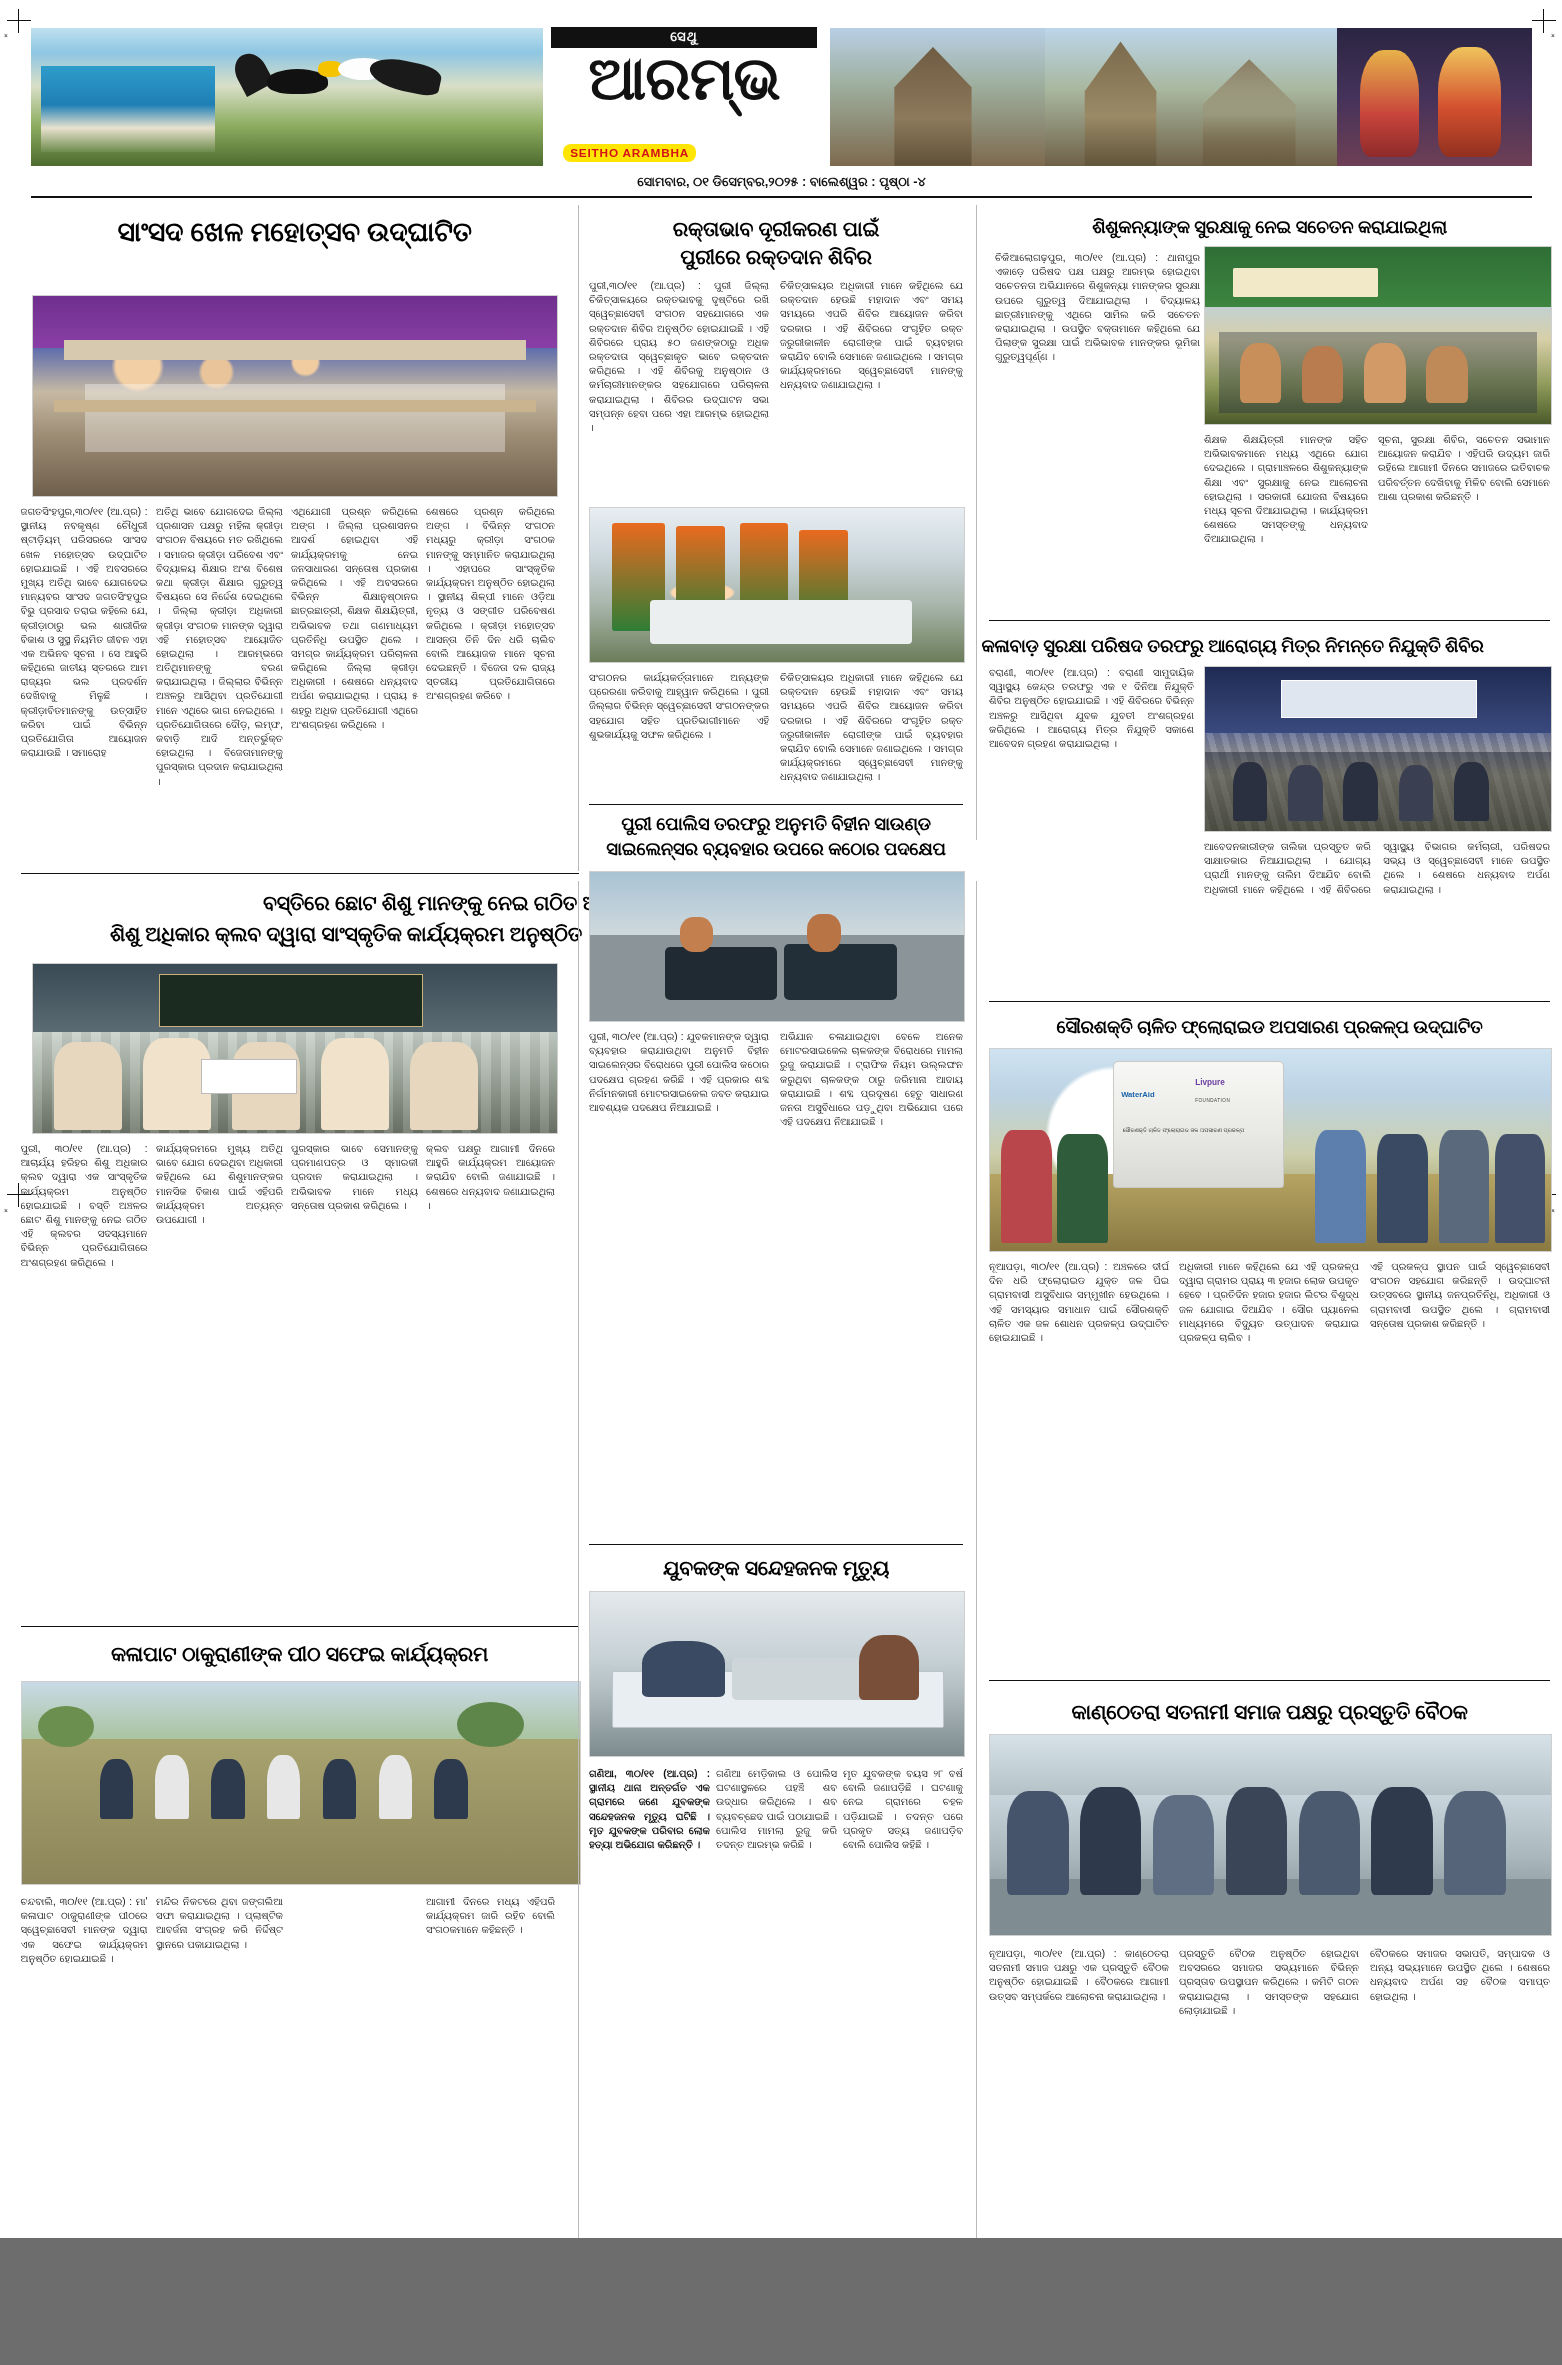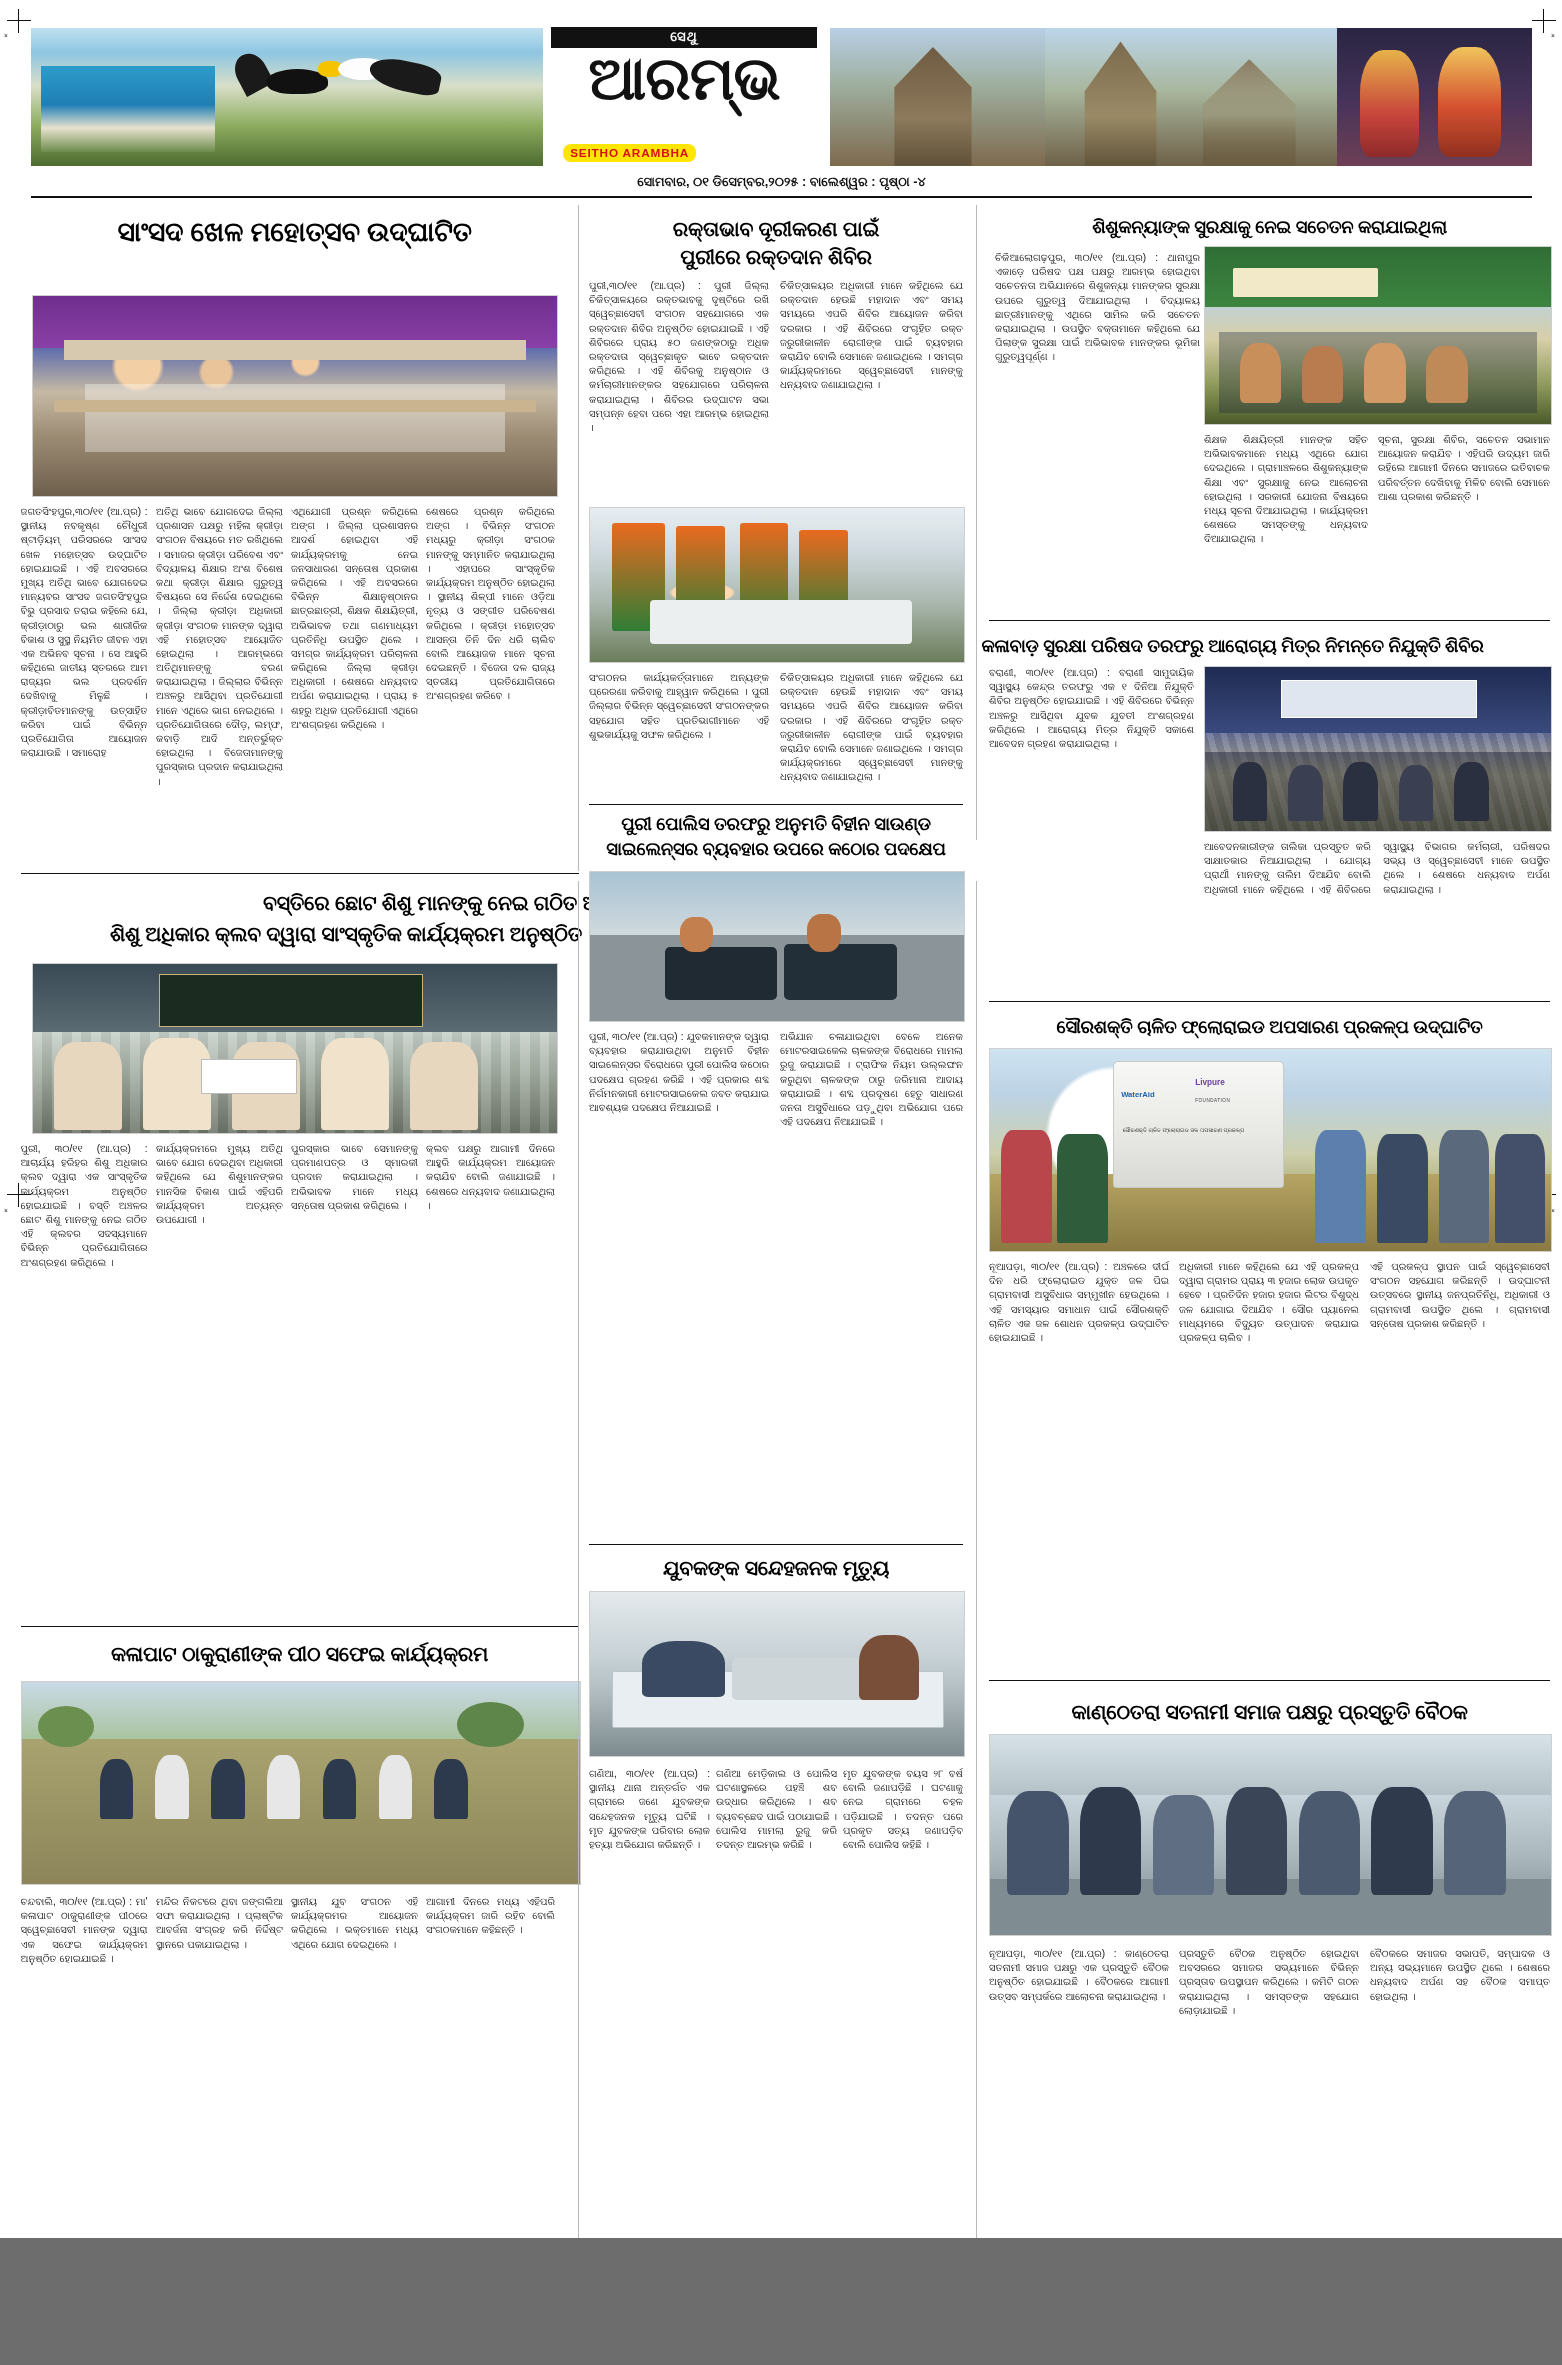--- a/index.html
+++ b/index.html
@@ -335,37 +335,36 @@
       <div style="position:absolute;left:34%;top:38%;width:6%;height:30%;background:#2d3a4d;border-radius:40% 40% 6% 6%;"></div>
       <div style="position:absolute;left:44%;top:36%;width:6%;height:32%;background:#e7e7e7;border-radius:40% 40% 6% 6%;"></div>
       <div style="position:absolute;left:54%;top:38%;width:6%;height:30%;background:#2d3a4d;border-radius:40% 40% 6% 6%;"></div>
       <div style="position:absolute;left:64%;top:36%;width:6%;height:32%;background:#e7e7e7;border-radius:40% 40% 6% 6%;"></div>
       <div style="position:absolute;left:74%;top:38%;width:6%;height:30%;background:#2d3a4d;border-radius:40% 40% 6% 6%;"></div>
     </div>
   </div>
 
   <div class="col body" style="left:20.5px;top:1895px;width:127px;height:430px;overflow:hidden;">ଚନ୍ଦବାଲି, ୩୦/୧୧ (ଆ.ପ୍ର) : ମା' କଳାପାଟ ଠାକୁରାଣୀଙ୍କ ପୀଠରେ ସ୍ୱେଚ୍ଛାସେବୀ ମାନଙ୍କ ଦ୍ୱାରା ଏକ ସଫେଇ କାର୍ଯ୍ୟକ୍ରମ ଅନୁଷ୍ଠିତ ହୋଇଯାଇଛି ।</div>
   <div class="col body" style="left:156px;top:1895px;width:127px;height:430px;overflow:hidden;">ମନ୍ଦିର ନିକଟରେ ଥିବା ଜଙ୍ଗଲିଆ ସଫା କରାଯାଇଥିଲା । ପ୍ଲାଷ୍ଟିକ ଆବର୍ଜନା ସଂଗ୍ରହ କରି ନିର୍ଦ୍ଦିଷ୍ଟ ସ୍ଥାନରେ ପକାଯାଇଥିଲା ।</div>
-  <div class="col body" style="left:291px;top:1895px;width:127px;height:430px;overflow:hidden;">ସ୍ଥାନୀୟ ଯୁବ ସଂଗଠନ ଏହି କାର୍ଯ୍ୟକ୍ରମର ଆୟୋଜନ କରିଥିଲେ । ଭକ୍ତମାନେ ମଧ୍ୟ ଏଥିରେ ଯୋଗ ଦେଇଥିଲେ ।</div>
   <div class="col body" style="left:426px;top:1895px;width:129px;height:430px;overflow:hidden;">ଆଗାମୀ ଦିନରେ ମଧ୍ୟ ଏହିପରି କାର୍ଯ୍ୟକ୍ରମ ଜାରି ରହିବ ବୋଲି ସଂଗଠକମାନେ କହିଛନ୍ତି ।</div>
 
   <div class="hdiv" style="left:589px;top:1544px;width:374px;"></div>
   <div class="hl hl-2 col" style="left:589px;top:1556px;width:374px;">ଯୁବକଙ୍କ ସନ୍ଦେହଜନକ ମୃତ୍ୟୁ</div>
 
   <div class="photo" style="left:589px;top:1591px;width:374px;height:164px;">
     <div class="ph-inner g8" style="position:relative;">
       <div style="position:absolute;left:0;top:0;width:100%;height:38%;background:linear-gradient(180deg,#e4e9ec 0%,#c8d2d7 100%);"></div>
       <div style="position:absolute;left:6%;top:48%;width:88%;height:34%;background:#e8eef1;border:0.5px solid #b9c3c8;border-radius:2px;"></div>
       <div style="position:absolute;left:14%;top:30%;width:22%;height:34%;background:#3b4a63;border-radius:40% 40% 8% 8%;"></div>
       <div style="position:absolute;left:38%;top:40%;width:40%;height:26%;background:#cfd6da;border-radius:5.1px;"></div>
       <div style="position:absolute;left:72%;top:26%;width:16%;height:40%;background:#7a4f3a;border-radius:40% 40% 8% 8%;"></div>
     </div>
   </div>
 
-  <div class="col body" style="left:589px;top:1767px;width:121px;height:558px;overflow:hidden;">ଗଣିଆ, ୩୦/୧୧ (ଆ.ପ୍ର) : ସ୍ଥାନୀୟ ଥାନା ଅନ୍ତର୍ଗତ ଏକ ଗ୍ରାମରେ ଜଣେ ଯୁବକଙ୍କ ସନ୍ଦେହଜନକ ମୃତ୍ୟୁ ଘଟିଛି । ମୃତ ଯୁବକଙ୍କ ପରିବାର ଲୋକ ହତ୍ୟା ଅଭିଯୋଗ କରିଛନ୍ତି ।</div>
+  <div class="col body" style="left:589px;top:1767px;width:121px;height:558px;overflow:hidden;font-weight:bold;">ଗଣିଆ, ୩୦/୧୧ (ଆ.ପ୍ର) : ସ୍ଥାନୀୟ ଥାନା ଅନ୍ତର୍ଗତ ଏକ ଗ୍ରାମରେ ଜଣେ ଯୁବକଙ୍କ ସନ୍ଦେହଜନକ ମୃତ୍ୟୁ ଘଟିଛି । ମୃତ ଯୁବକଙ୍କ ପରିବାର ଲୋକ ହତ୍ୟା ଅଭିଯୋଗ କରିଛନ୍ତି ।</div>
   <div class="col body" style="left:716px;top:1767px;width:121px;height:558px;overflow:hidden;">ଗଣିଆ ମେଡ଼ିକାଲ ଓ ପୋଲିସ ଘଟଣାସ୍ଥଳରେ ପହଞ୍ଚି ଶବ ଉଦ୍ଧାର କରିଥିଲେ । ଶବ ବ୍ୟବଚ୍ଛେଦ ପାଇଁ ପଠାଯାଇଛି । ପୋଲିସ ମାମଲା ରୁଜୁ କରି ତଦନ୍ତ ଆରମ୍ଭ କରିଛି ।</div>
   <div class="col body" style="left:843px;top:1767px;width:120px;height:558px;overflow:hidden;">ମୃତ ଯୁବକଙ୍କ ବୟସ ୨୮ ବର୍ଷ ବୋଲି ଜଣାପଡ଼ିଛି । ଘଟଣାକୁ ନେଇ ଗ୍ରାମରେ ଚହଳ ପଡ଼ିଯାଇଛି । ତଦନ୍ତ ପରେ ପ୍ରକୃତ ସତ୍ୟ ଜଣାପଡ଼ିବ ବୋଲି ପୋଲିସ କହିଛି ।</div>
 
   <div class="hl hl-2 col" style="left:989px;top:1700px;width:561px;">କାଣ୍ଠେତରା ସତନାମୀ ସମାଜ ପକ୍ଷରୁ ପ୍ରସ୍ତୁତି ବୈଠକ</div>
 
   <div class="photo" style="left:989px;top:1734px;width:561px;height:200px;">
     <div class="ph-inner g10" style="position:relative;">
       <div style="position:absolute;left:0;top:0;width:100%;height:30%;background:linear-gradient(180deg,#d6e2e8 0%,#b4c2c8 100%);"></div>
       <div style="position:absolute;left:0;top:72%;width:100%;height:28%;background:#7f8c92;"></div>
       <div style="position:absolute;left:3%;top:28%;width:11%;height:52%;background:#46546b;border-radius:34% 34% 6% 6%;"></div>

